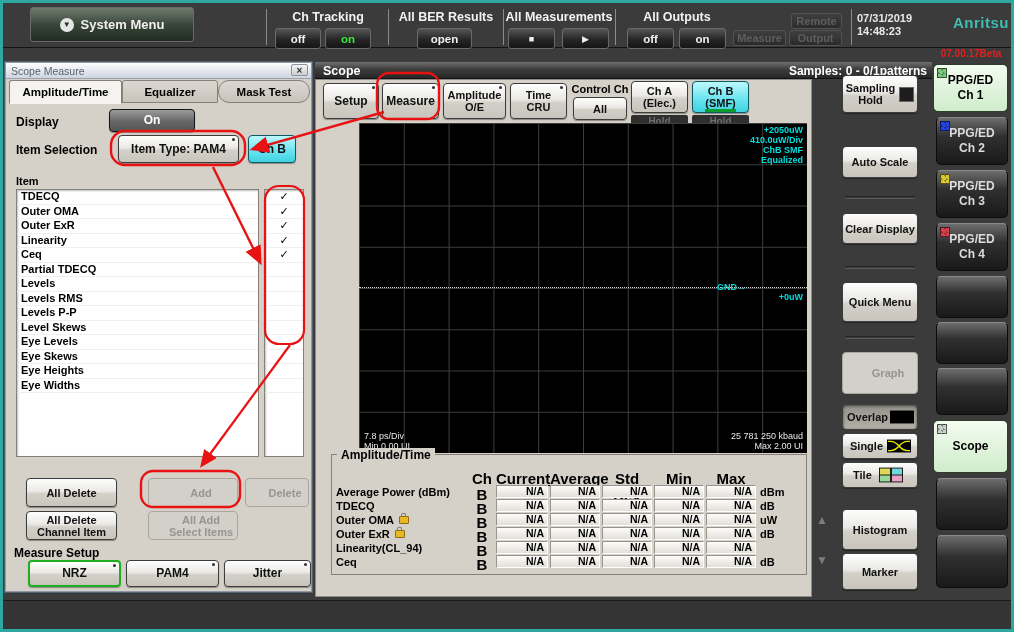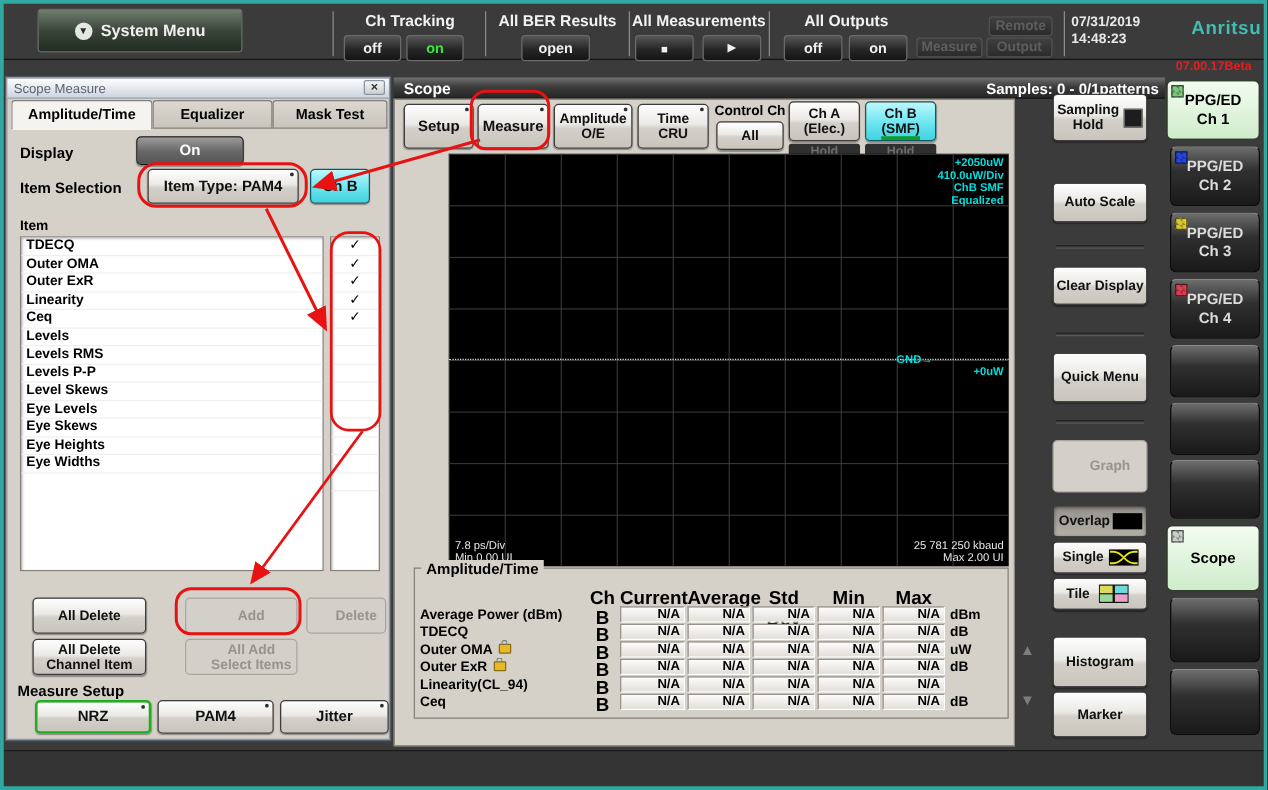--- a/index.html
+++ b/index.html
@@ -154,37 +154,38 @@
   <div class="stab" style="top:535px;height:53px;"></div>
 
   <div class="lpanel">
     <div class="ltitle">
       <span style="position:absolute;left:5px;top:2px;font-size:10.5px;color:#5a6270;">Scope Measure</span>
       <span style="position:absolute;right:3px;top:1px;width:17px;height:12px;background:linear-gradient(180deg,#f4f4f4,#cfcfcf);border:1px solid #8a93a2;border-radius:2px;font-size:10px;line-height:11px;text-align:center;color:#333;font-weight:bold;box-sizing:border-box;">×</span>
     </div>
 
     <div class="ltab active" style="left:3px;width:113px;">Amplitude/Time</div>
     <div class="ltab" style="left:116px;width:96px;">Equalizer</div>
-    <div class="ltab" style="left:212px;width:92px;">Mask Test</div>
+    <div class="ltab" style="left:212px;width:92px;border-radius:11px;">Mask Test</div>
 
     <div class="flabel" style="left:10px;top:52px;">Display</div>
     <div class="btn darkbtn" style="left:103px;top:46px;width:86px;height:23px;">On</div>
 
     <div class="flabel" style="left:10px;top:80px;">Item Selection</div>
     <div class="btn dot" style="left:112px;top:72px;width:121px;height:28px;">Item Type: PAM4</div>
     <div class="btn cyan" style="left:242px;top:72px;width:48px;height:28px;">Ch B</div>
 
     <div class="flabel" style="left:10px;top:112px;font-size:11px;">Item</div>
 
     <div class="listbox" style="left:10px;top:126px;width:243px;height:268px;">
       <div class="lrow">TDECQ</div>
       <div class="lrow">Outer OMA</div>
       <div class="lrow">Outer ExR</div>
       <div class="lrow">Linearity</div>
       <div class="lrow">Ceq</div>
+      <div class="lrow">Partial TDECQ</div>
       <div class="lrow">Levels</div>
       <div class="lrow">Levels RMS</div>
       <div class="lrow">Levels P-P</div>
       <div class="lrow">Level Skews</div>
       <div class="lrow">Eye Levels</div>
       <div class="lrow">Eye Skews</div>
       <div class="lrow">Eye Heights</div>
       <div class="lrow">Eye Widths</div>
     </div>
 
@@ -262,21 +263,21 @@
       <div class="wh" style="position:absolute;right:4px;bottom:2px;text-align:right;">
         <div>25 781 250 kbaud</div>
         <div>Max 2.00 UI</div>
       </div>
     </div>
 
     <div class="fieldset">
       <div class="legend">Amplitude/Time</div>
 
       <div class="thead" style="left:137px;top:15px;width:26px;">Ch</div>
-      <div class="thead" style="left:164px;top:15px;width:52px;">Current</div>
+      <div class="thead" style="left:164px;top:15px;width:52px;text-decoration:underline;">Current</div>
       <div class="thead" style="left:218px;top:15px;width:50px;">Average</div>
       <div class="thead" style="left:270px;top:15px;width:50px;">Std Dev</div>
       <div class="thead" style="left:322px;top:15px;width:50px;">Min</div>
       <div class="thead" style="left:374px;top:15px;width:50px;">Max</div>
 
       <div class="rname" style="left:4px;top:31px;"><span>Average Power (dBm)</span></div>
       <div class="thead" style="left:137px;top:31px;width:26px;">B</div>
       <div class="vcell" style="left:164px;top:30px;width:52px;">N/A</div>
       <div class="vcell" style="left:218px;top:30px;width:50px;">N/A</div>
       <div class="vcell" style="left:270px;top:30px;width:50px;">N/A</div>

